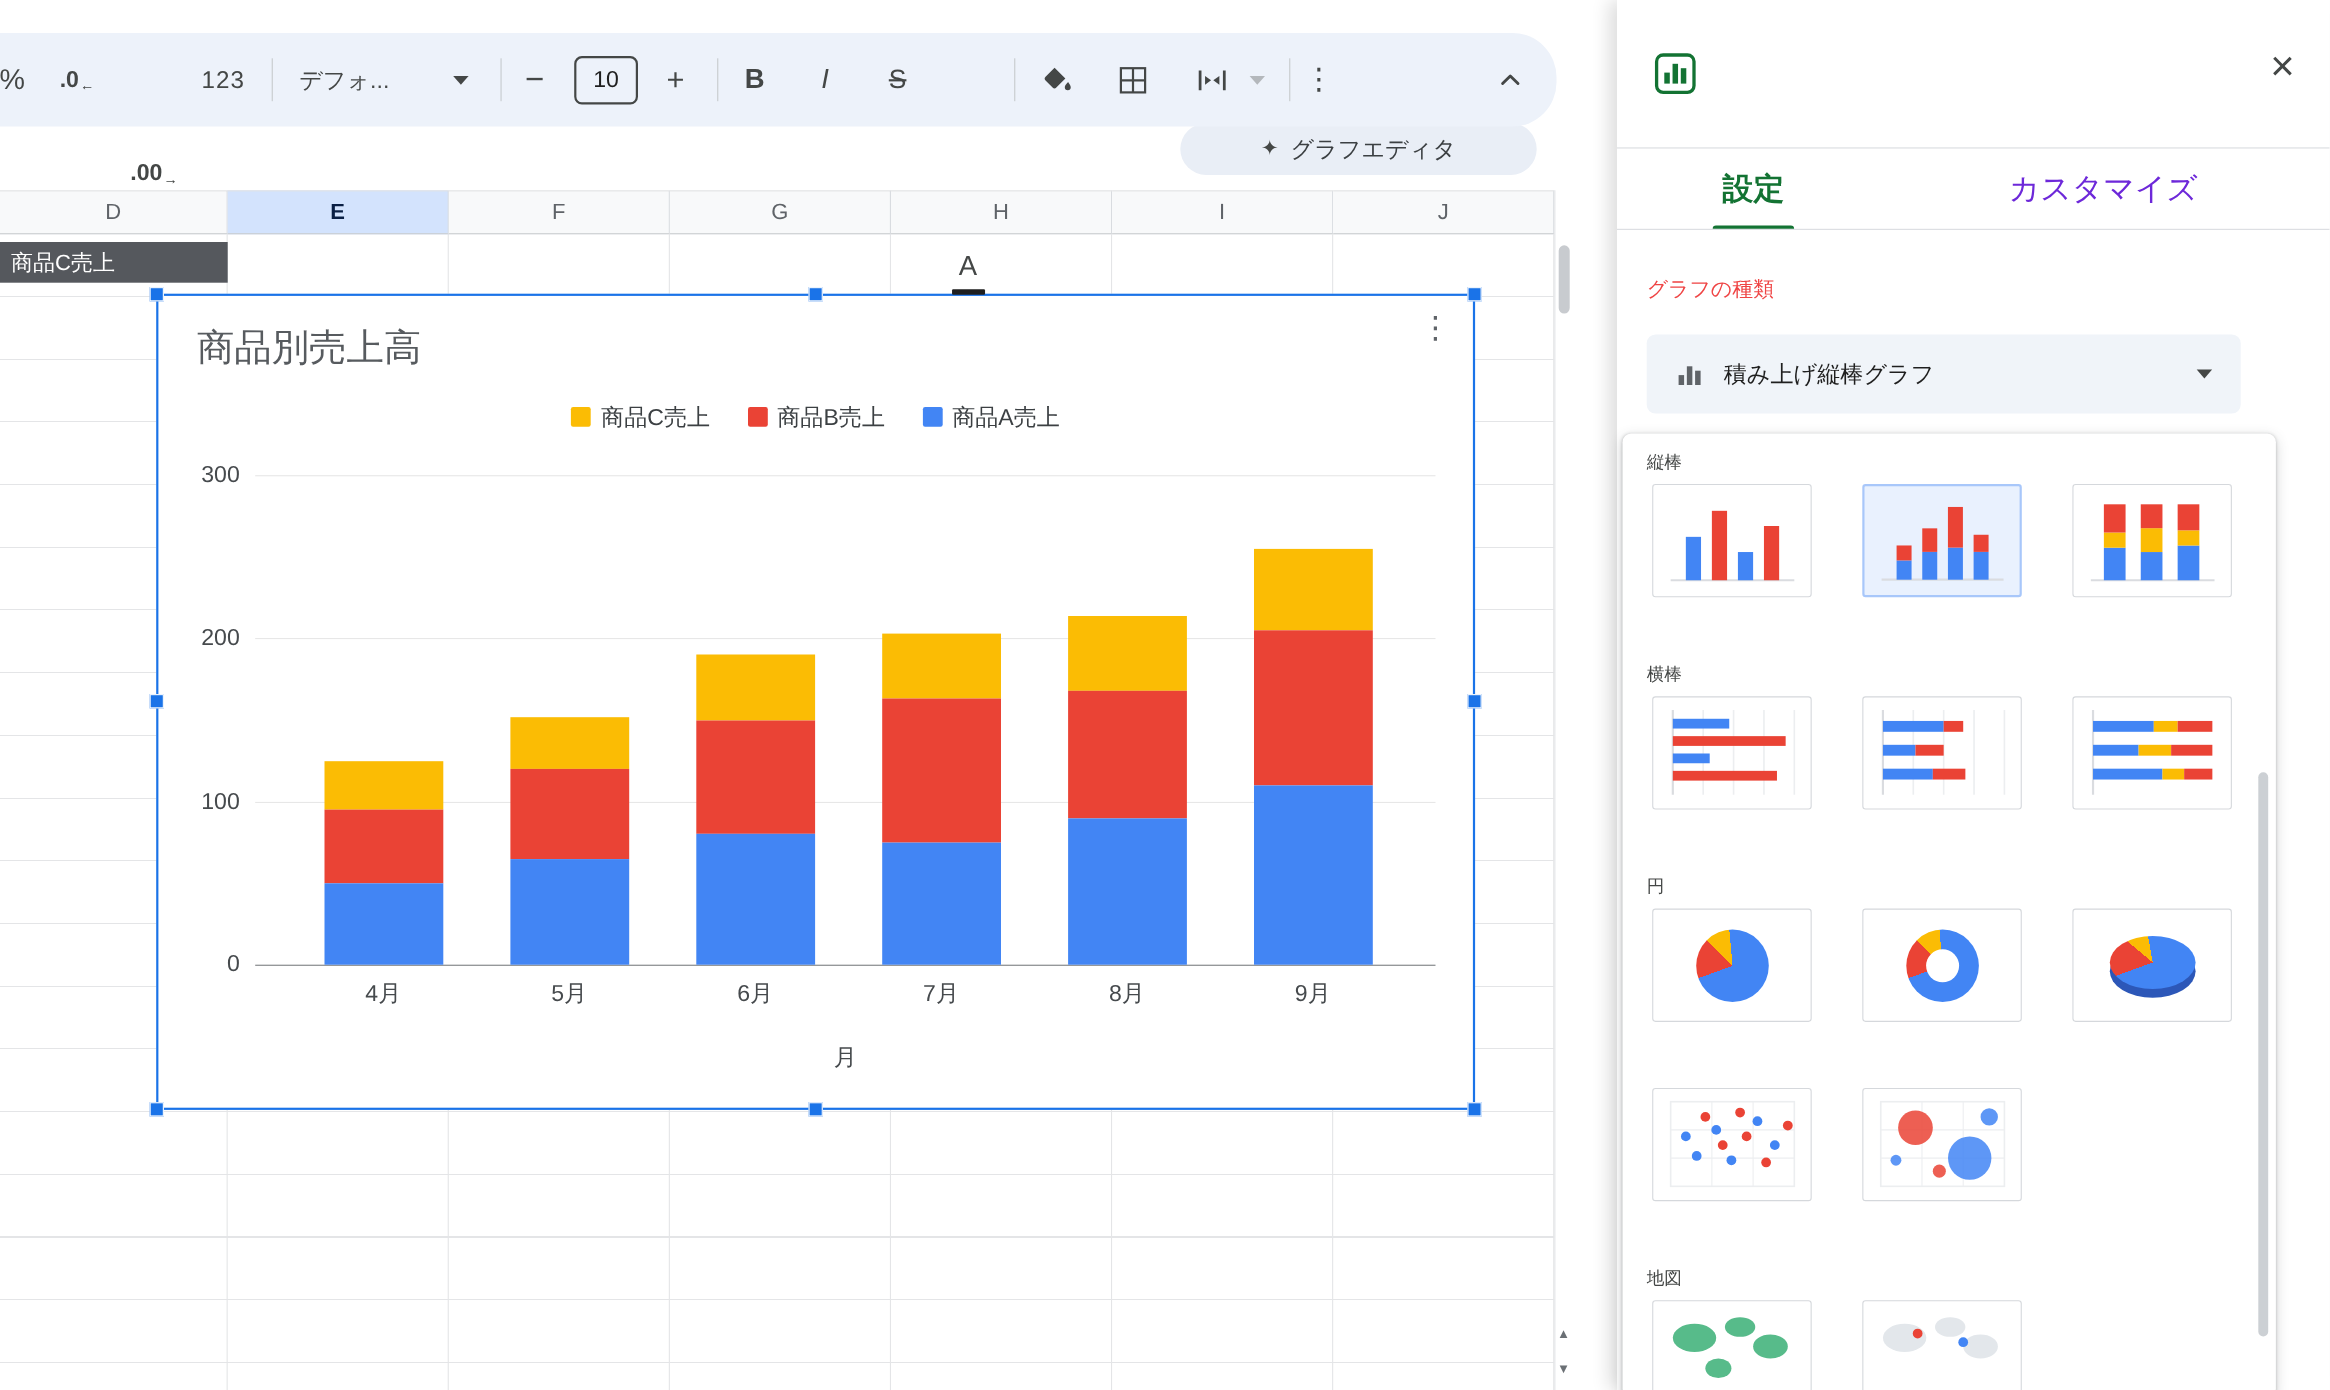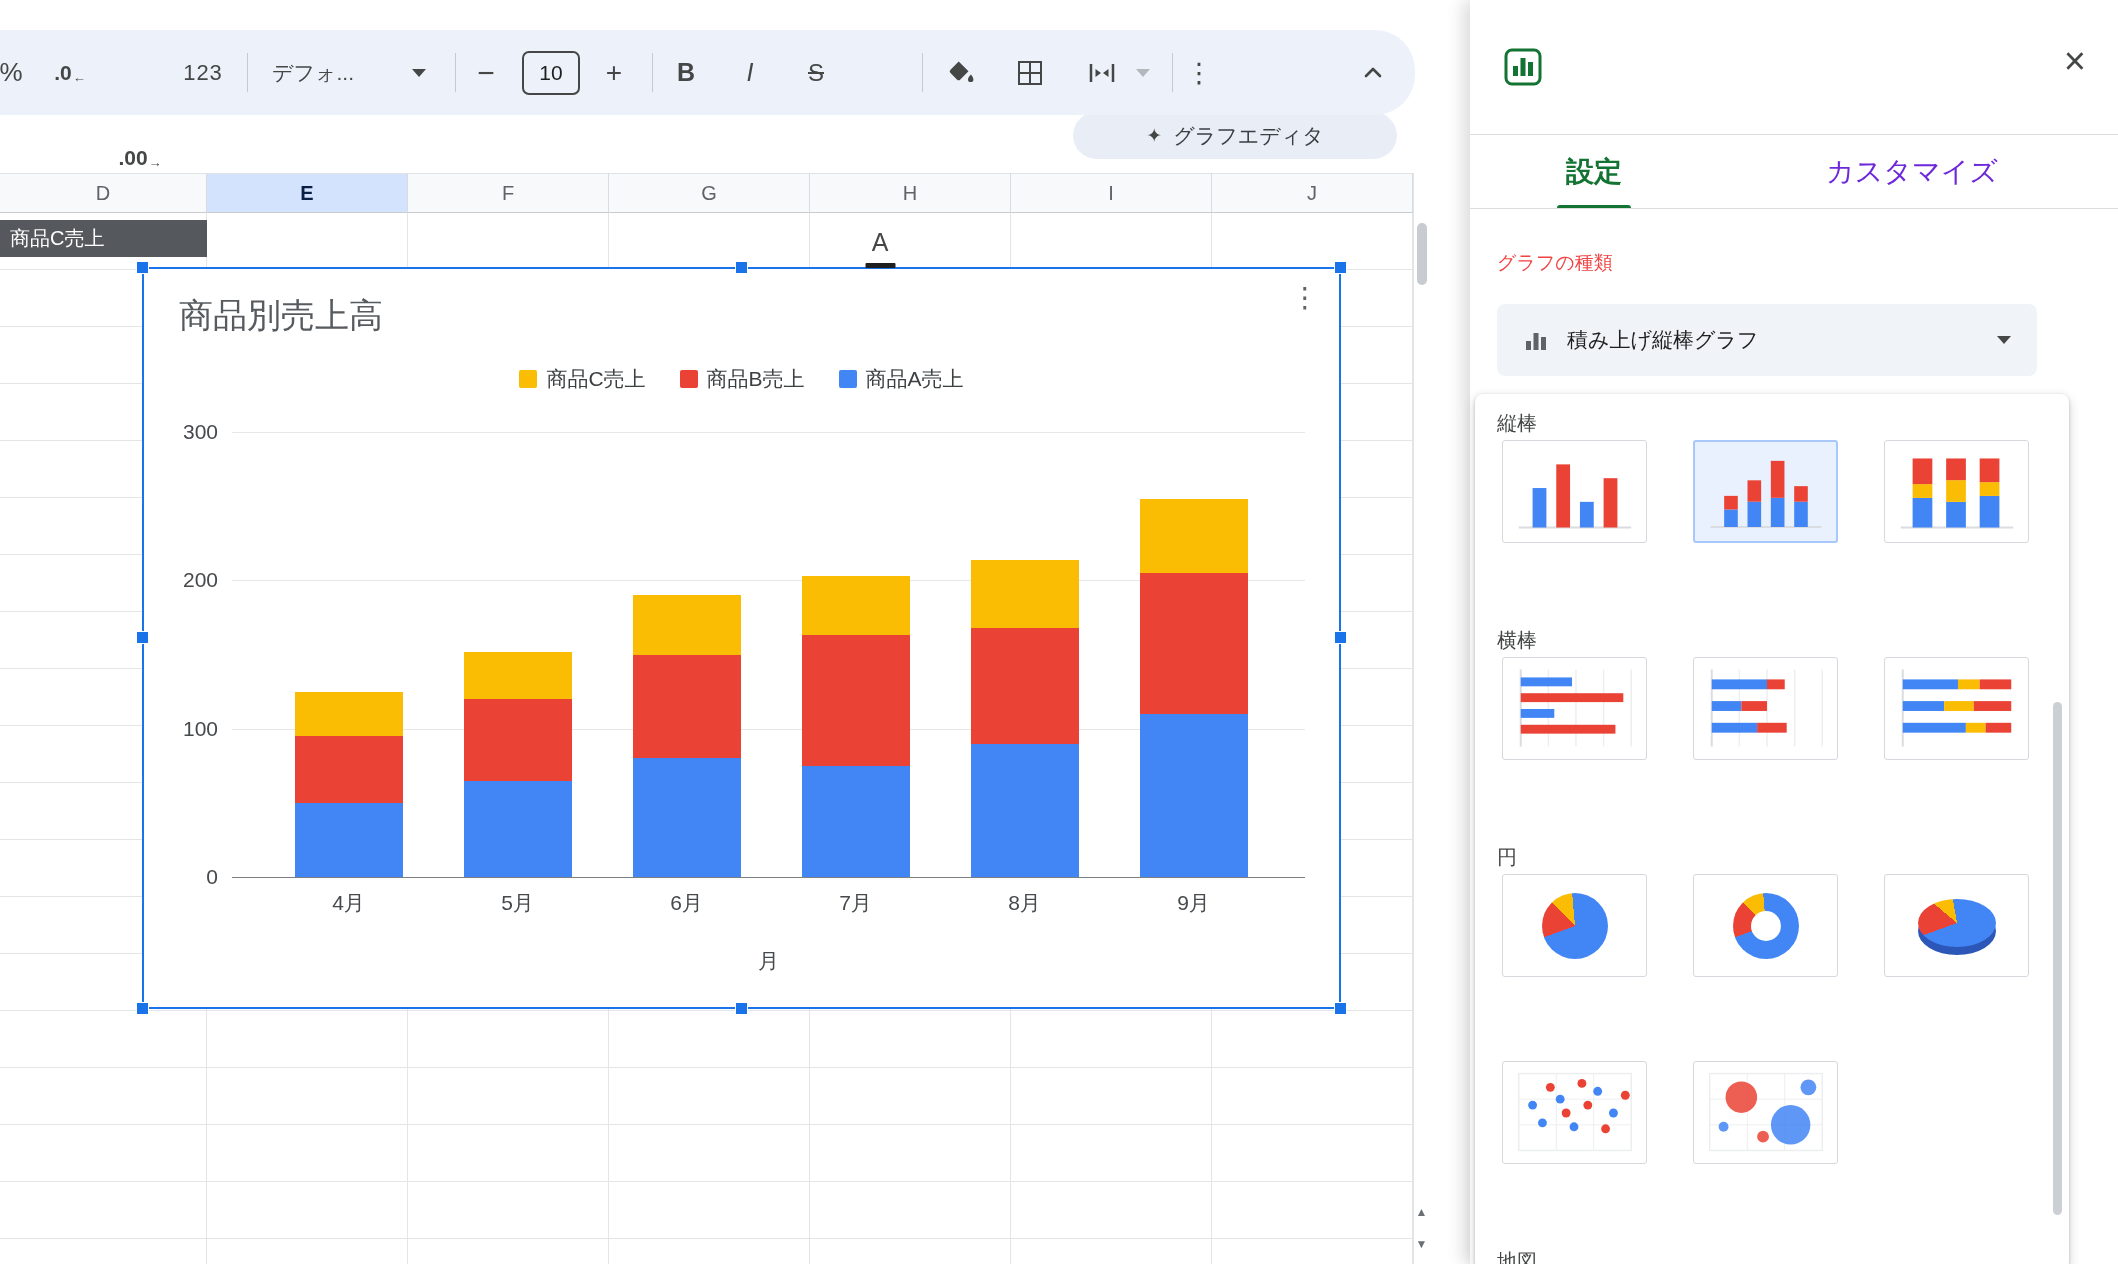--- a/index.html
+++ b/index.html
@@ -71,23 +71,23 @@
   .p-close{position:absolute;right:32px;top:42px;font-size:38px;color:#444746;font-weight:300;cursor:pointer;line-height:1}
   .p-tabs{position:absolute;left:0;top:135px;width:100%;height:74px;border-bottom:1px solid #dadce0}
   .ptab{position:absolute;top:0;height:74px;transform:translateX(-50%);display:flex;align-items:center;font-size:28px;cursor:pointer}
   .ptab.active{color:#137333;font-weight:bold}
   .ptab.inactive{color:#6d28d9}
   .tab-ind{position:absolute;left:87px;bottom:0;width:74px;height:3px;background:#137333;border-radius:3px 3px 0 0}
   .p-type-label{position:absolute;left:27px;top:250px;font-size:19px;color:#ef4444}
   .p-dd{position:absolute;left:27px;top:304px;width:540px;height:72px;background:#f0f4f9;border-radius:8px;display:flex;align-items:center;padding:0 26px;gap:18px;font-size:21px;color:#1f1f1f;cursor:pointer}
   .p-dd .caret{margin-left:auto}
   .card{position:absolute;left:5px;top:394px;width:594px;height:876px;background:#fff;border-radius:8px;box-shadow:0 1px 3px rgba(60,64,67,.3),0 4px 12px rgba(60,64,67,.22);padding:16px 0 0 22px;overflow:hidden}
-  .gal-label{font-size:20px;color:#444746;height:26px}
+  .gal-label{font-size:16px;color:#444746;height:26px}
   .gal-row{display:flex;gap:46px;margin:4px 0 0 5px}
-  .gal-section:not(:first-child){margin-top:84px}
+  .gal-section:not(:first-child){margin-top:60px}
   .thumb{width:145px;height:103px;background:#fff;border:1px solid #d5d8dc;border-radius:3px;display:flex;align-items:center;justify-content:center;overflow:hidden;cursor:pointer;flex:none}
   .thumb.selected{border:2px solid #a8c7fa;background:#e9f1fe}
   .p-scroll{position:absolute;left:583px;top:702px;width:9px;height:513px;background:#ccd0d4;border-radius:5px;z-index:12;cursor:pointer}
   .pie{width:66px;height:66px;border-radius:50%;background:conic-gradient(from 250deg,#ea4335 0 65deg,#fbbc04 65deg 105deg,#4285f4 105deg 360deg)}
   .donut{display:flex;align-items:center;justify-content:center}
   .hole{width:30px;height:30px;border-radius:50%;background:#fff}
   .pie3d{position:relative;width:78px;height:64px}
   .pie3d .rim{position:absolute;left:0;top:13px;width:78px;height:48px;border-radius:50%;background:#2c57b8}
   .pie3d .ptop{position:absolute;left:0;top:5px;width:78px;height:48px;border-radius:50%;background:conic-gradient(from 250deg,#ea4335 0 60deg,#fbbc04 60deg 100deg,#4285f4 100deg 360deg)}
 </style>

